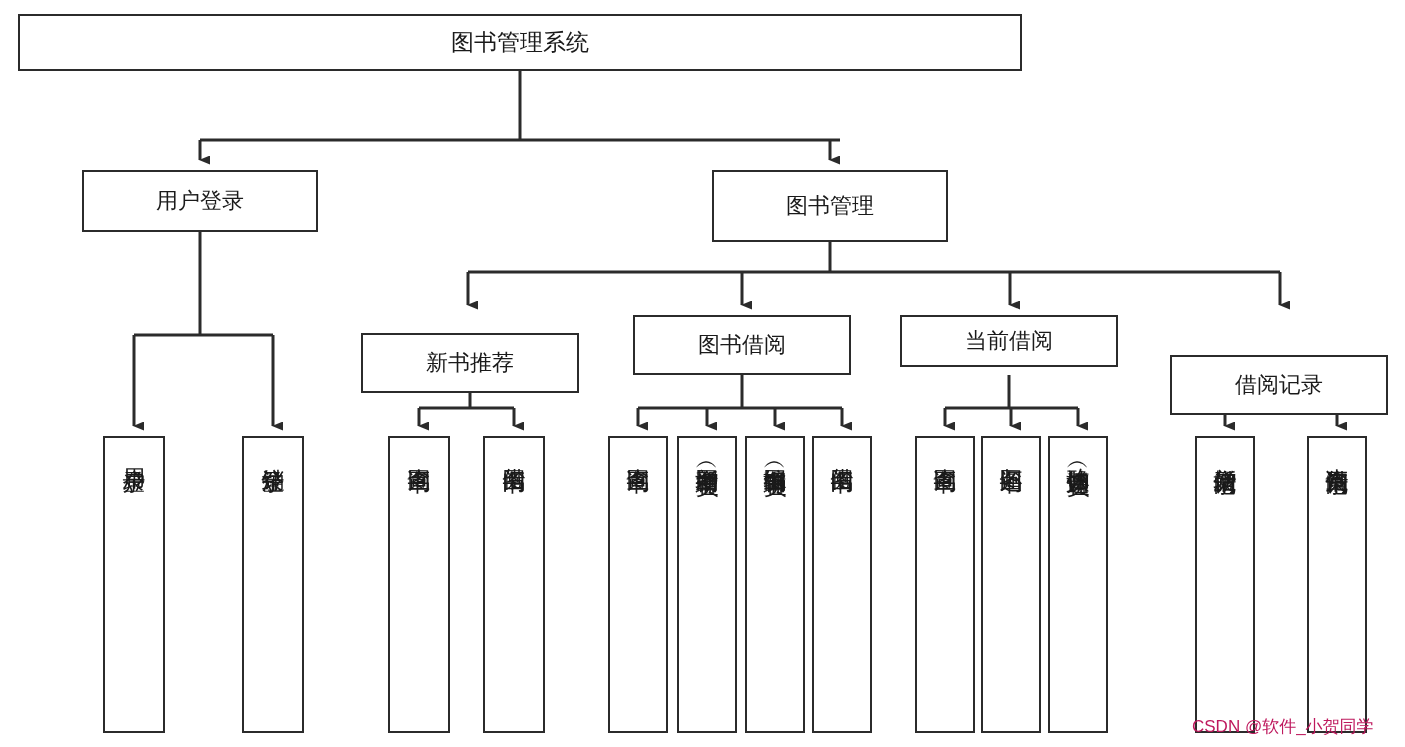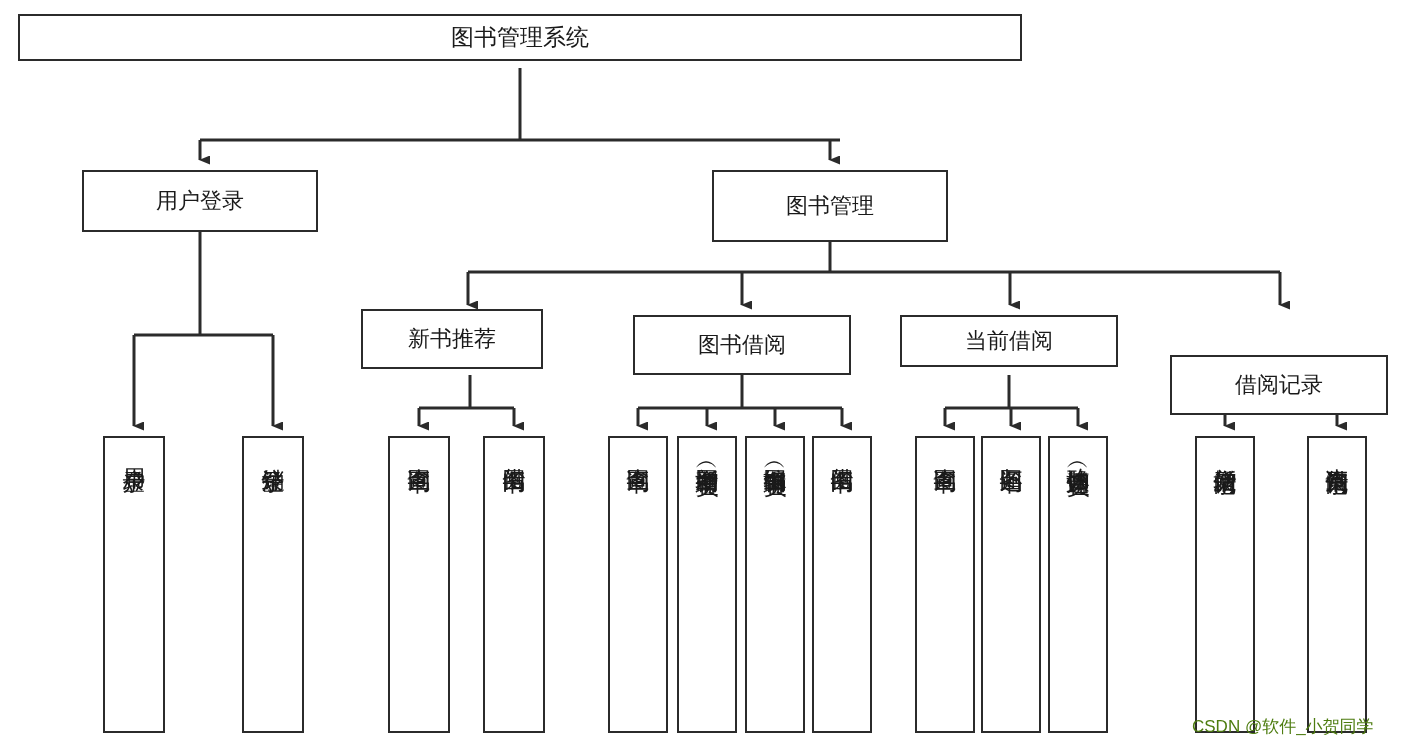--- a/index.html
+++ b/index.html
@@ -51,21 +51,21 @@
     writing-mode: vertical-rl;
     text-orientation: upright;
     font-size: 23px;
     letter-spacing: 1px;
     line-height: 1;
   }
   .watermark {
     position: absolute;
     z-index: 3;
     font-size: 17px;
-    color: #4d7c0f;
+    color: #be185d;
     white-space: nowrap;
     pointer-events: none;
   }
 </style>
 </head>
 <body>
 
 <div id="canvas">
 
   <svg id="wires" viewBox="0 0 1405 747" xmlns="http://www.w3.org/2000/svg">
@@ -111,32 +111,32 @@
       <path d="M1011,408 L1011,426" marker-end="url(#arw)"></path>
       <path d="M1078,408 L1078,426" marker-end="url(#arw)"></path>
 
       <path d="M1279,375 L1279,408"></path>
       <path d="M1225,408 L1337,408"></path>
       <path d="M1225,408 L1225,426" marker-end="url(#arw)"></path>
       <path d="M1337,408 L1337,426" marker-end="url(#arw)"></path>
     </g>
   </svg>
 
-  <div class="node node-root" style="left:18px; top:14px; width:1004px; height:47px;">
+  <div class="node node-root" style="left:18px; top:14px; width:1004px; height:57px;">
     <span class="label">图书管理系统</span>
   </div>
 
   <div class="node node-level2" style="left:82px; top:170px; width:236px; height:62px;">
     <span class="label">用户登录</span>
   </div>
   <div class="node node-level2" style="left:712px; top:170px; width:236px; height:72px;">
     <span class="label">图书管理</span>
   </div>
 
-  <div class="node node-level3" style="left:361px; top:309px; width:182px; height:60px;">
+  <div class="node node-level3" style="left:361px; top:333px; width:218px; height:60px;">
     <span class="label">新书推荐</span>
   </div>
   <div class="node node-level3" style="left:633px; top:315px; width:218px; height:60px;">
     <span class="label">图书借阅</span>
   </div>
   <div class="node node-level3" style="left:900px; top:315px; width:218px; height:52px;">
     <span class="label">当前借阅</span>
   </div>
   <div class="node node-level3" style="left:1170px; top:315px; width:218px; height:60px;margin-top:40px;">
     <span class="label">借阅记录</span>

